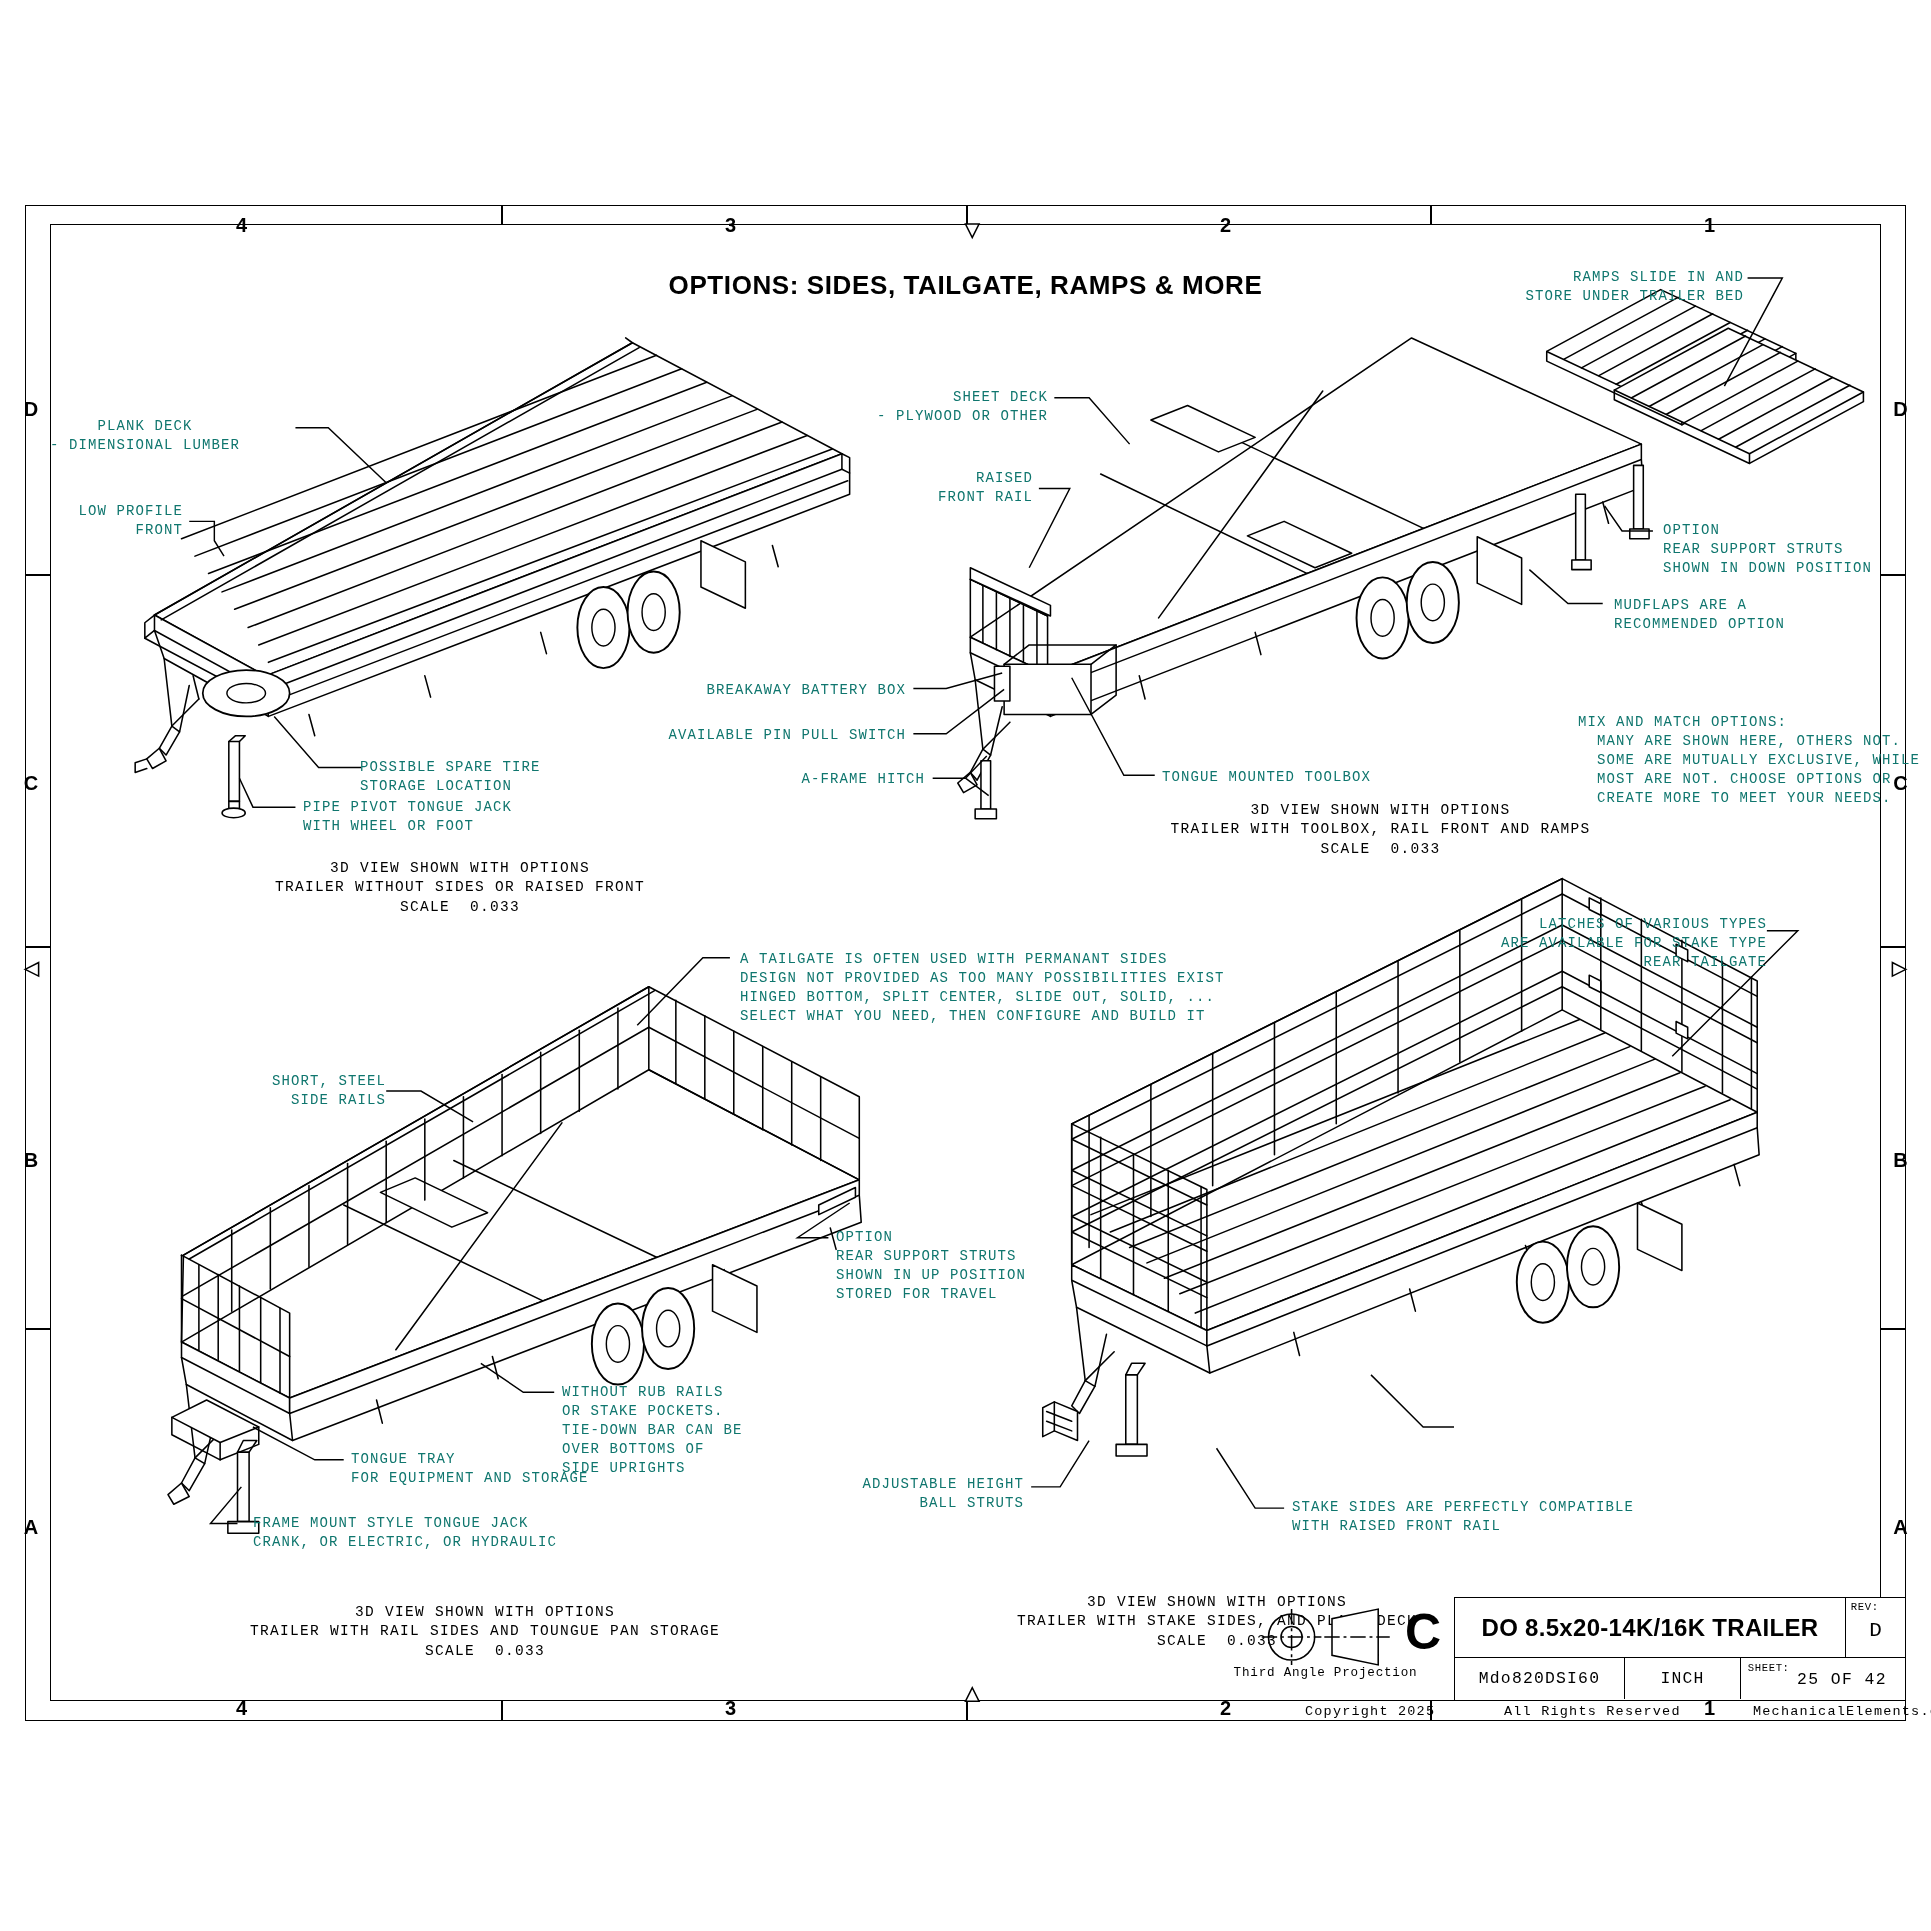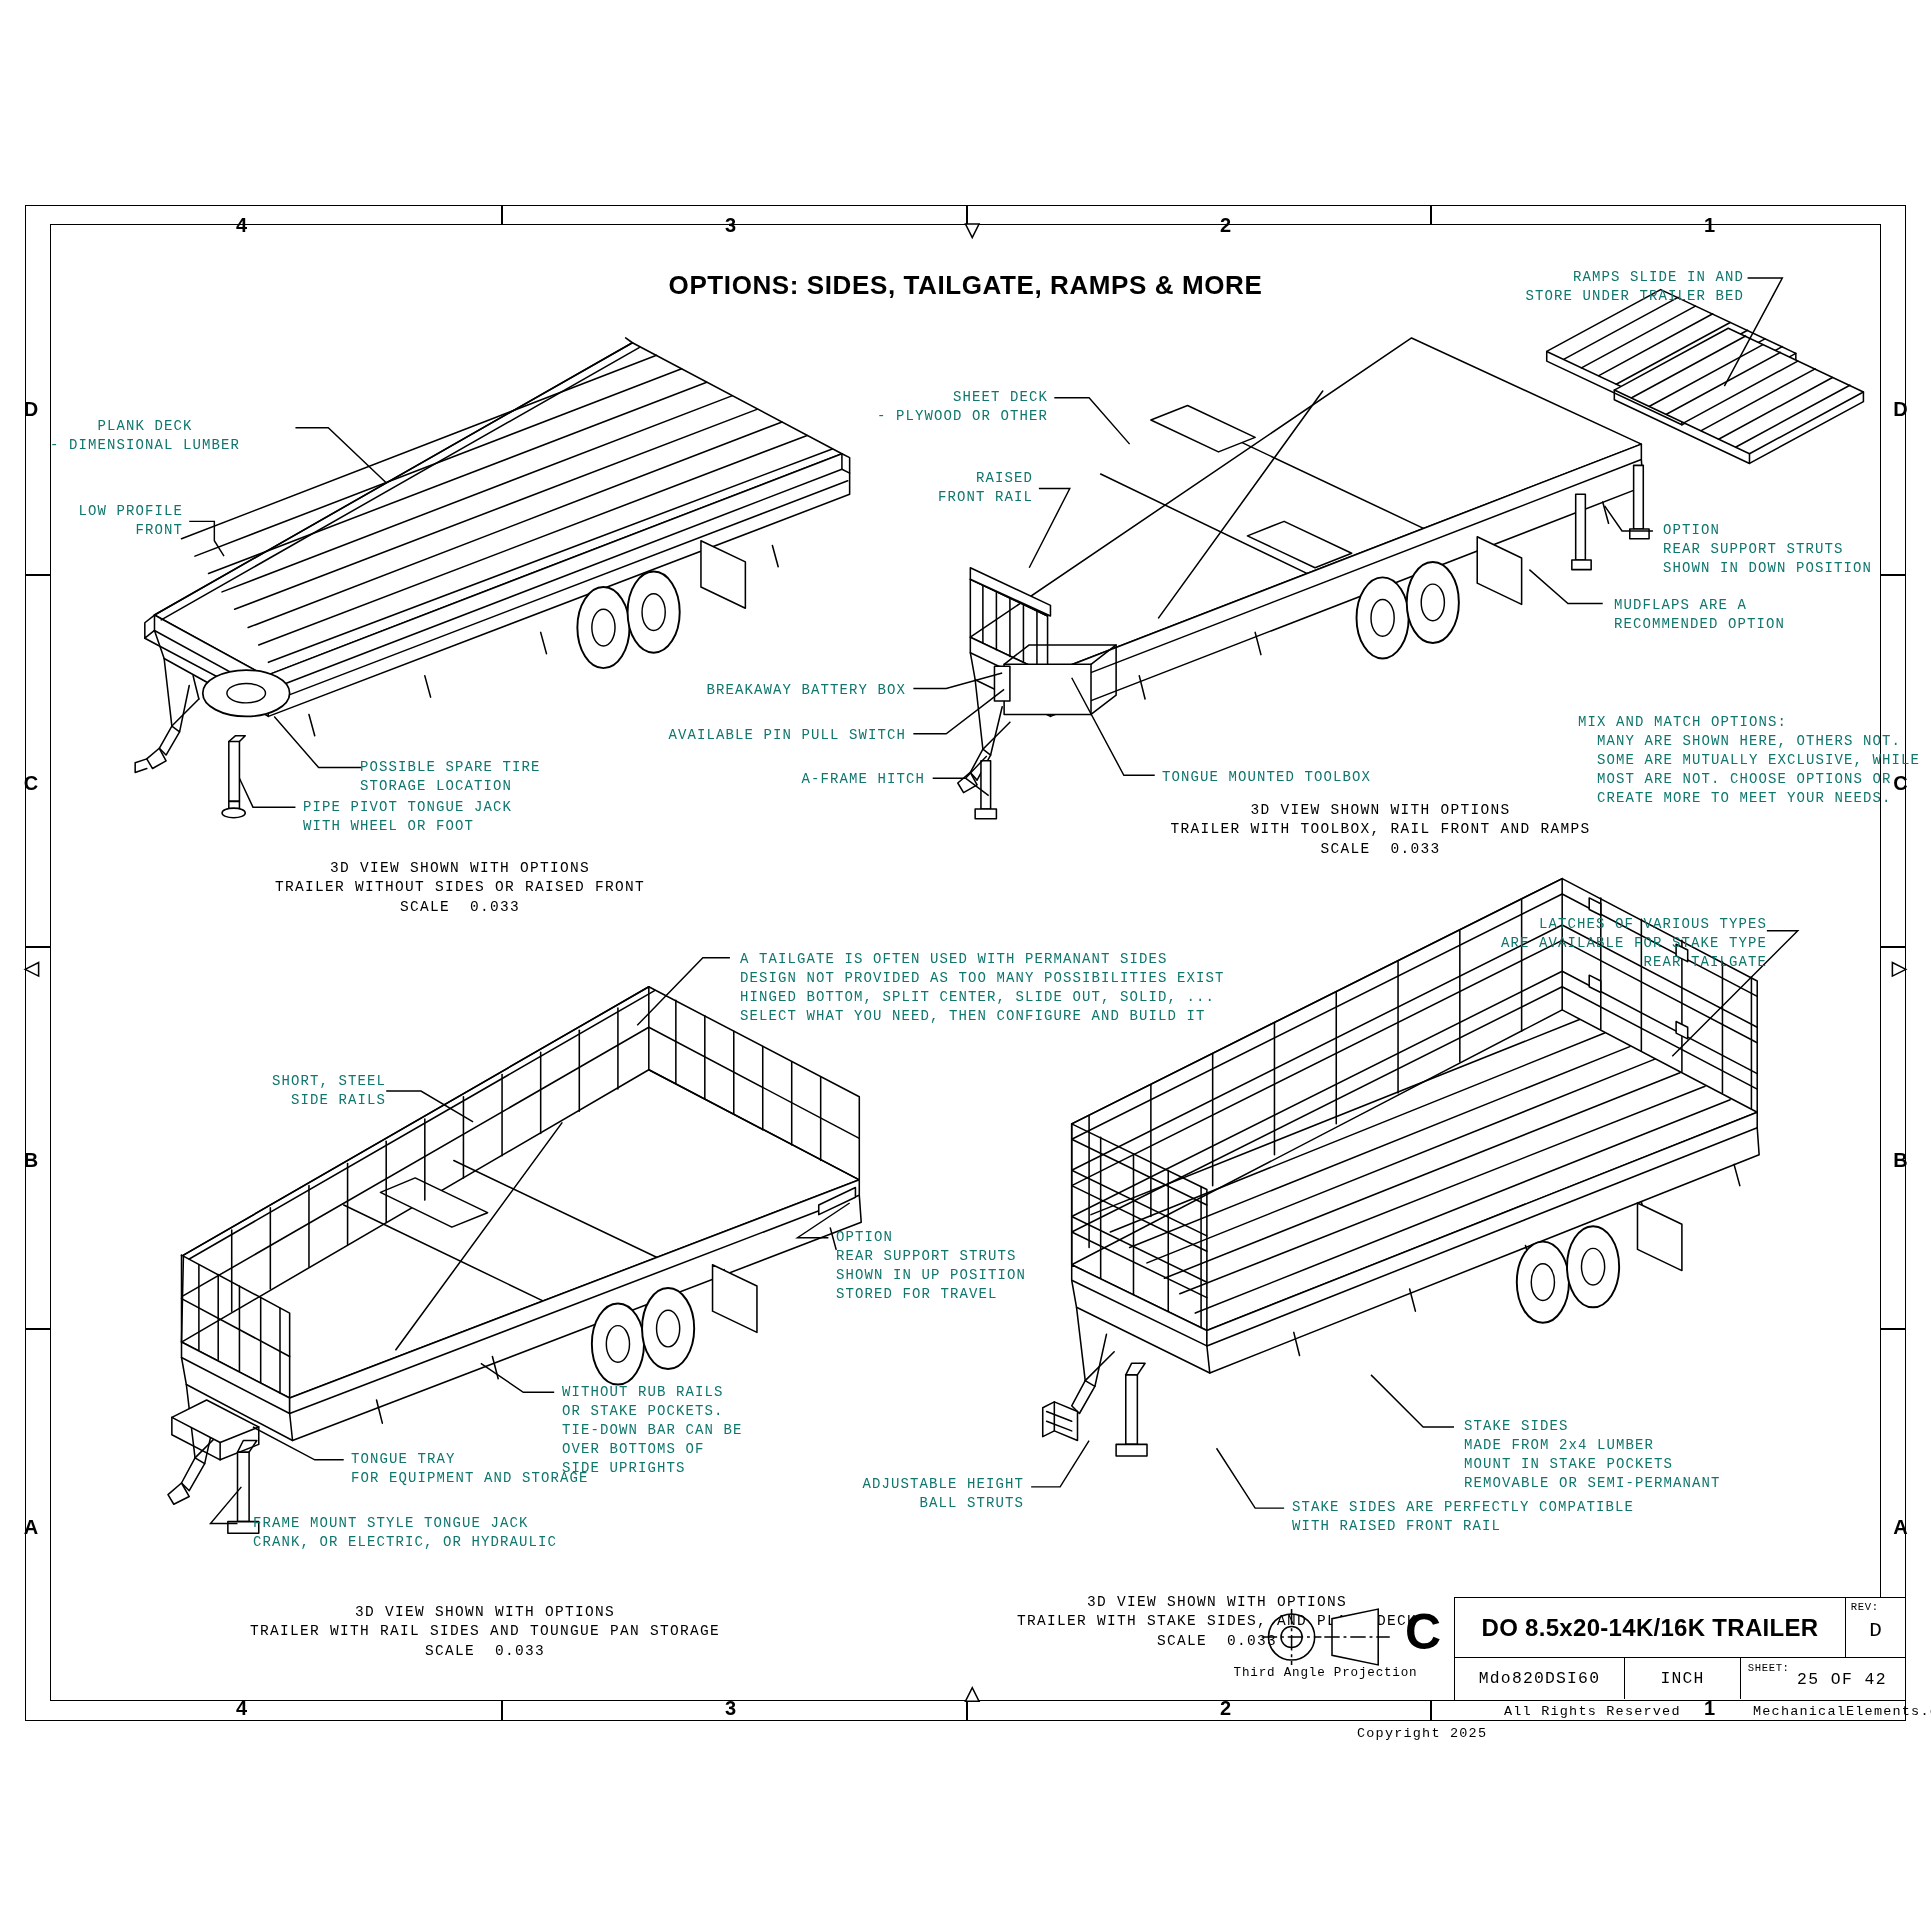--- a/index.html
+++ b/index.html
@@ -679,24 +679,20 @@
 FOR EQUIPMENT AND STORAGE</div>
   <div class="note l" style="left:253px; top:1514px; width:425px;">FRAME MOUNT STYLE TONGUE JACK
 CRANK, OR ELECTRIC, OR HYDRAULIC</div>
   <div class="caption" style="left:205px; top:1603px; width:560px;">3D VIEW SHOWN WITH OPTIONS
 TRAILER WITH RAIL SIDES AND TOUNGUE PAN STORAGE
 SCALE  0.033</div>
 
   <div class="note r" style="left:1448px; top:915px; width:319px;">LATCHES OF VARIOUS TYPES
 ARE AVAILABLE FOR STAKE TYPE
 REAR TAILGATE</div>
-  <div class="note l" style="left:1464px; top:1417px; width:386px;">STAKE SIDES
-MADE FROM 2x4 LUMBER
-MOUNT IN STAKE POCKETS
-REMOVABLE OR SEMI-PERMANANT</div>
   <div class="note l" style="left:1292px; top:1498px; width:434px;">STAKE SIDES ARE PERFECTLY COMPATIBLE
 WITH RAISED FRONT RAIL</div>
   <div class="note r" style="left:792px; top:1475px; width:232px;">ADJUSTABLE HEIGHT
 BALL STRUTS</div>
   <div class="caption" style="left:966px; top:1593px; width:502px;">3D VIEW SHOWN WITH OPTIONS
 TRAILER WITH STAKE SIDES, AND PLANK DECK
 SCALE  0.033</div>
 
   <svg style="position:absolute; left:1255px; top:1603px; width:154px; height:68px;" viewBox="0 0 160 70" xmlns="http://www.w3.org/2000/svg">
     <g fill="none" stroke="#000" stroke-width="1.6">
@@ -722,18 +718,18 @@
     <div class="tb-row2">
       <div class="tb-cell tb-part">Mdo820DSI60</div>
       <div class="tb-cell tb-units">INCH</div>
       <div class="tb-cell tb-sheet">
         <div class="tb-sheet-label">SHEET:</div>
         <div class="tb-sheet-val">25 OF 42</div>
       </div>
     </div>
   </div>
 
-  <div class="bottomstrip" style="left:1357px;margin-top:22px;">Copyright 2025</div>
+  <div class="bottomstrip" style="left:1305px;">Copyright 2025</div>
   <div class="bottomstrip" style="left:1504px;">All Rights Reserved</div>
   <div class="bottomstrip" style="left:1753px;">MechanicalElements.com</div>
 
 </div>
 
 
 </body></html>

